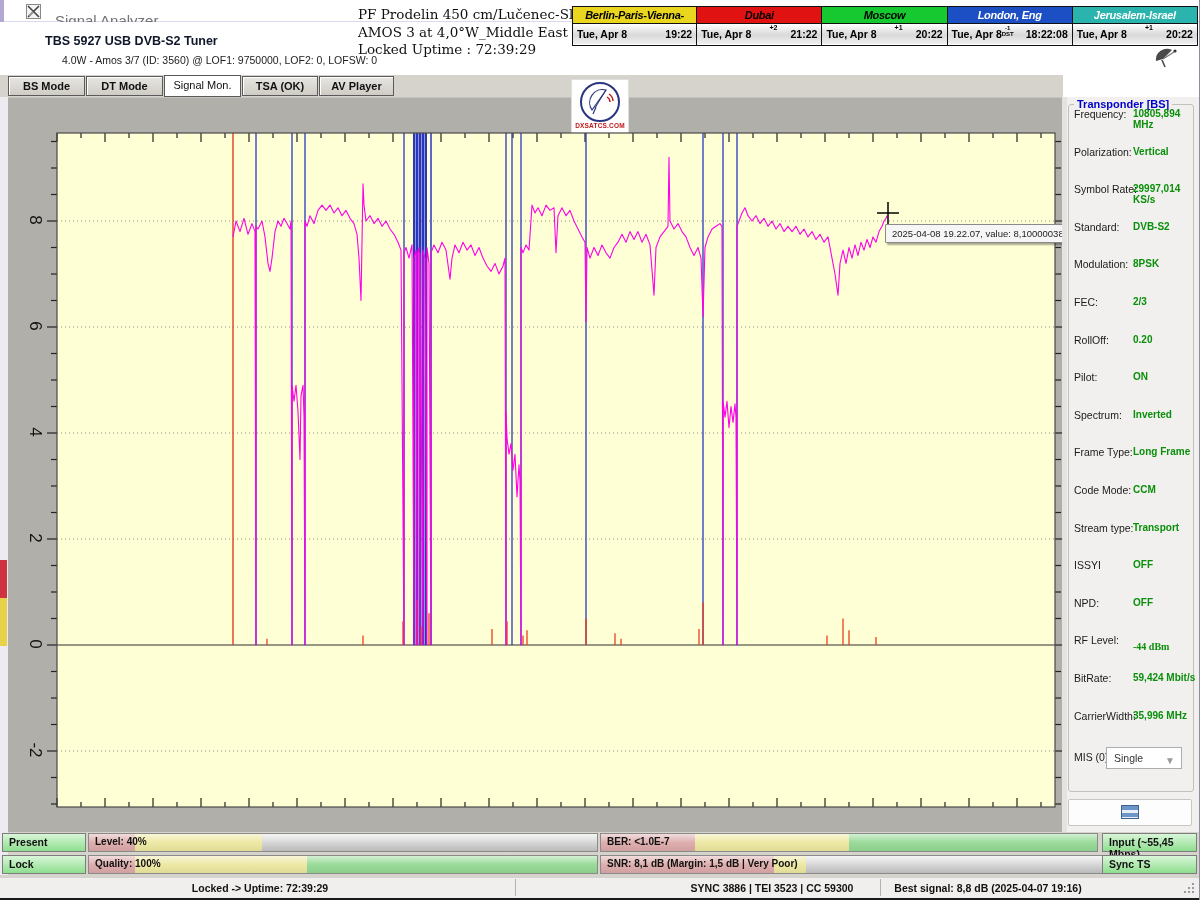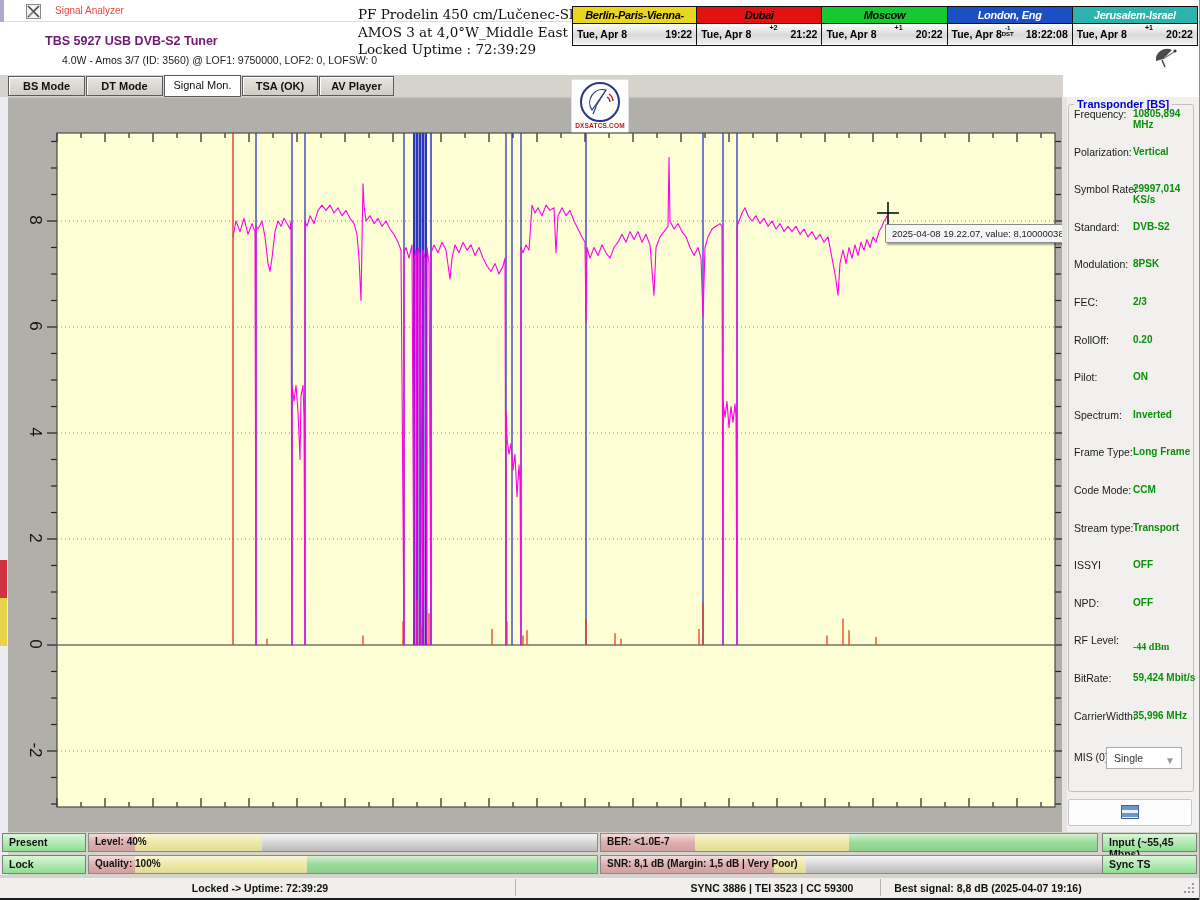--- a/index.html
+++ b/index.html
@@ -8,23 +8,23 @@
     position:relative; overflow:hidden;
     font-family:"Liberation Sans", sans-serif;
     background:#d6d3cd; border-right:1px solid #8d8d9d;
   }
   .abs { position:absolute; }
 
   
   #titlebar { left:0; top:0; width:1200px; height:22px; background:#ffffff; border-bottom:1px solid #dcd8ee; }
   #title-edge { left:0; top:0; width:4px; height:97px; background:#b2a8d2; }
   #titlebar-icon { left:26px; top:4px; width:15px; height:15px; }
-  #titlebar-text { left:55px; top:5px; font-size:10px; color:#ef4444; }
+  #titlebar-text { left:55px; top:12px; font-size:15px; color:#737373; }
   #header { left:0; top:22px; width:1200px; height:75px; background:#ffffff; }
-  #tuner-title { left:45px; top:12px; font-size:12.5px; font-weight:bold; color:#701a75; }
+  #tuner-title { left:45px; top:12px; font-size:12.5px; font-weight:bold; color:#0f172a; }
   #tuner-subtitle { left:62px; top:32px; font-size:10.5px; color:#222; }
   #site-info { left:358px; top:-16px; font-family:"DejaVu Serif", serif; font-size:13.5px; color:#101010; line-height:17.5px; }
 
   
   #clocks { left:572px; top:6px; width:626px; height:40px; display:flex; }
   .clock { width:125.2px; border:1px solid #111; border-left:none; }
   .clock:first-child { border-left:1px solid #111; }
   .clock-name { height:17px; font-size:11px; font-weight:bold; font-style:italic; text-align:center; line-height:16px;
                 border-bottom:1px solid #111; letter-spacing:-0.3px; }
   .clock-time { height:20px; background:linear-gradient(180deg,#ffffff,#d9d9d9 55%,#efefef); position:relative;

